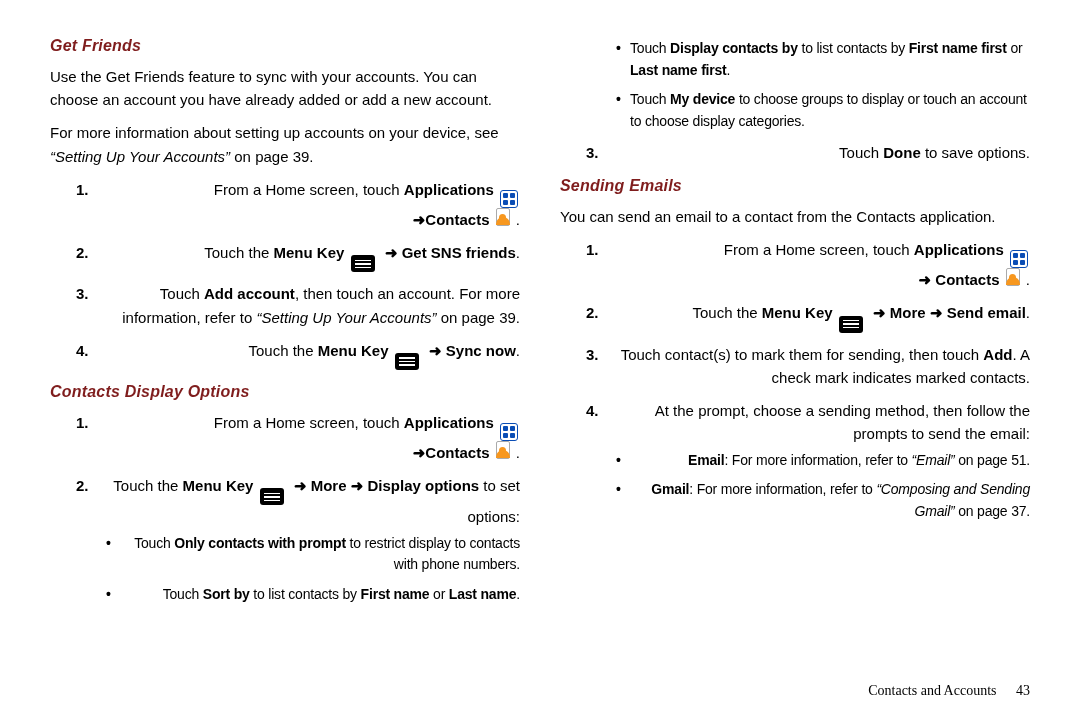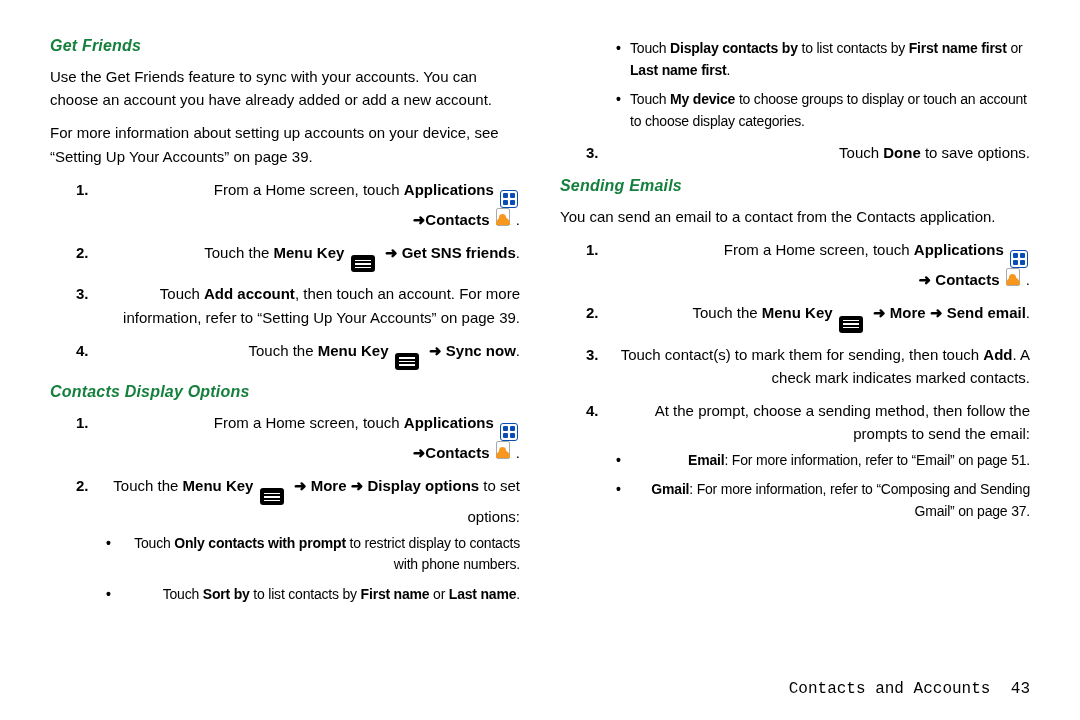--- a/index.html
+++ b/index.html
@@ -19,31 +19,31 @@
     font-size: 15px;
     line-height: 1.55;
     position: relative;
   }
   .col {
     width: 490px;
   }
   .col.left { padding-right: 20px; }
   .col.right { padding-left: 20px; }
   .section-heading {
-    color: #15803d;
+    color: #7f1d1d;
     font-weight: 700;
     font-style: italic;
     font-size: 16px;
     margin: 0 0 6px 0;
     letter-spacing: 0.2px;
   }
   p {
     margin: 0 0 10px 0;
   }
-  .ital { }
+  .ital { font-style: italic; }
   ol.steps {
     list-style: none;
     padding: 0;
     margin: 0 0 10px 0;
     counter-reset: step;
     text-align: right;
   }
   ol.steps > li {
     position: relative;
     padding-left: 52px;
@@ -149,22 +149,22 @@
     height: 1.5px;
     background: #fff;
   }
   .arrow {
     font-weight: 700;
   }
   .footer {
     position: absolute;
     right: 50px;
     bottom: 18px;
-    font-size: 16px;
-    font-family: Liberation Mono, monospace;
+    font-size: 14px;
+    font-family: Liberation Serif, serif;
     margin-top: 39px;
   }
   .footer .pg {
     display: inline-block;
     width: 30px;
     text-align: right;
   }
   b { font-weight: 700; }
   .cond { letter-spacing: -0.2px; }
 </style>

